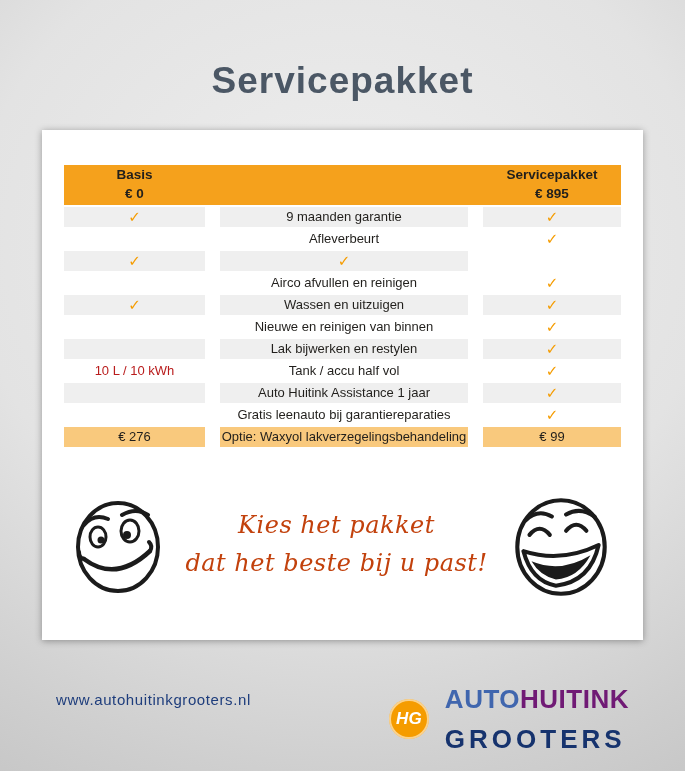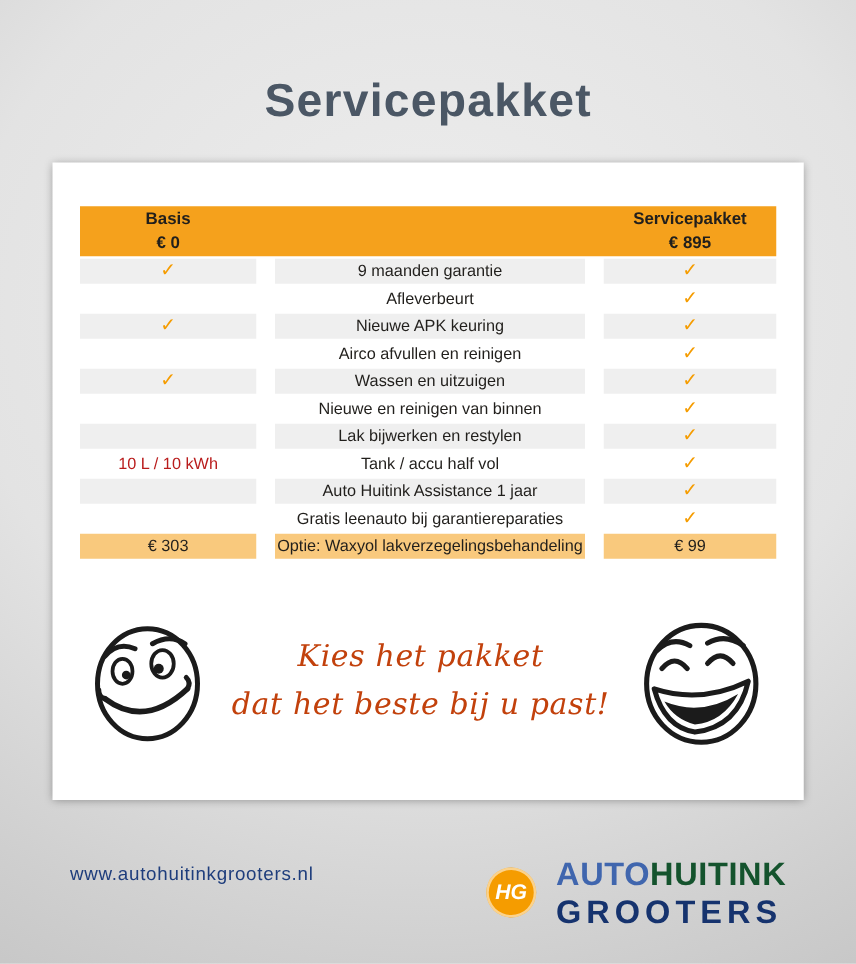--- a/index.html
+++ b/index.html
@@ -59,22 +59,22 @@
   .hg{
     width:40px;height:40px;border-radius:50%;background:#F59C00;
     color:#ffffff;font-style:italic;font-weight:bold;font-size:17px;
     display:flex;align-items:center;justify-content:center;
     box-shadow:inset 0 0 0 2px rgba(255,255,255,0.55);
     flex:0 0 auto;
   }
   .logo-text{line-height:1;}
   .logo-line1{font-size:26px;font-weight:bold;letter-spacing:0.5px;white-space:nowrap;}
   .logo-auto{color:#4066ae;}
-  .logo-huitink{color:#14532d;}
-  .logo-line2{font-size:26px;font-weight:bold;color:#16336e;letter-spacing:4px;margin-top:4px;}
+  .logo-huitink{color:#701a75;}
+  .logo-line2{font-size:26px;font-weight:bold;color:#16336e;letter-spacing:4px;margin-top:14px;}
 </style>
 </head>
 <body>
 
 <div class="screen">
 
   <div class="page-title">Servicepakket</div>
 
   <div class="card">
     <div class="table-wrap">
@@ -96,21 +96,20 @@
         <div class="cell">9 maanden garantie</div>
         <div class="cell check">✓</div>
       </div>
       <div class="grid-row trow even">
         <div class="cell check"></div>
         <div class="cell">Afleverbeurt</div>
         <div class="cell check">✓</div>
       </div>
       <div class="grid-row trow odd">
         <div class="cell check">✓</div>
-        <div class="cell">Nieuwe APK keuring</div>
         <div class="cell check">✓</div>
       </div>
       <div class="grid-row trow even">
         <div class="cell check"></div>
         <div class="cell">Airco afvullen en reinigen</div>
         <div class="cell check">✓</div>
       </div>
       <div class="grid-row trow odd">
         <div class="cell check">✓</div>
         <div class="cell">Wassen en uitzuigen</div>
@@ -136,21 +135,21 @@
         <div class="cell">Auto Huitink Assistance 1 jaar</div>
         <div class="cell check">✓</div>
       </div>
       <div class="grid-row trow even">
         <div class="cell check"></div>
         <div class="cell">Gratis leenauto bij garantiereparaties</div>
         <div class="cell check">✓</div>
       </div>
 
       <div class="grid-row trow option-row">
-        <div class="cell">€ 303</div>
+        <div class="cell">€ 276</div>
         <div class="cell">Optie: Waxyol lakverzegelingsbehandeling</div>
         <div class="cell">€ 99</div>
       </div>
 
     </div>
 
     <div class="bottom">
 
       <div class="smiley">
         <svg width="100" height="115" viewBox="0 0 100 115" fill="none" stroke="#1b1b1b" stroke-linecap="round">

